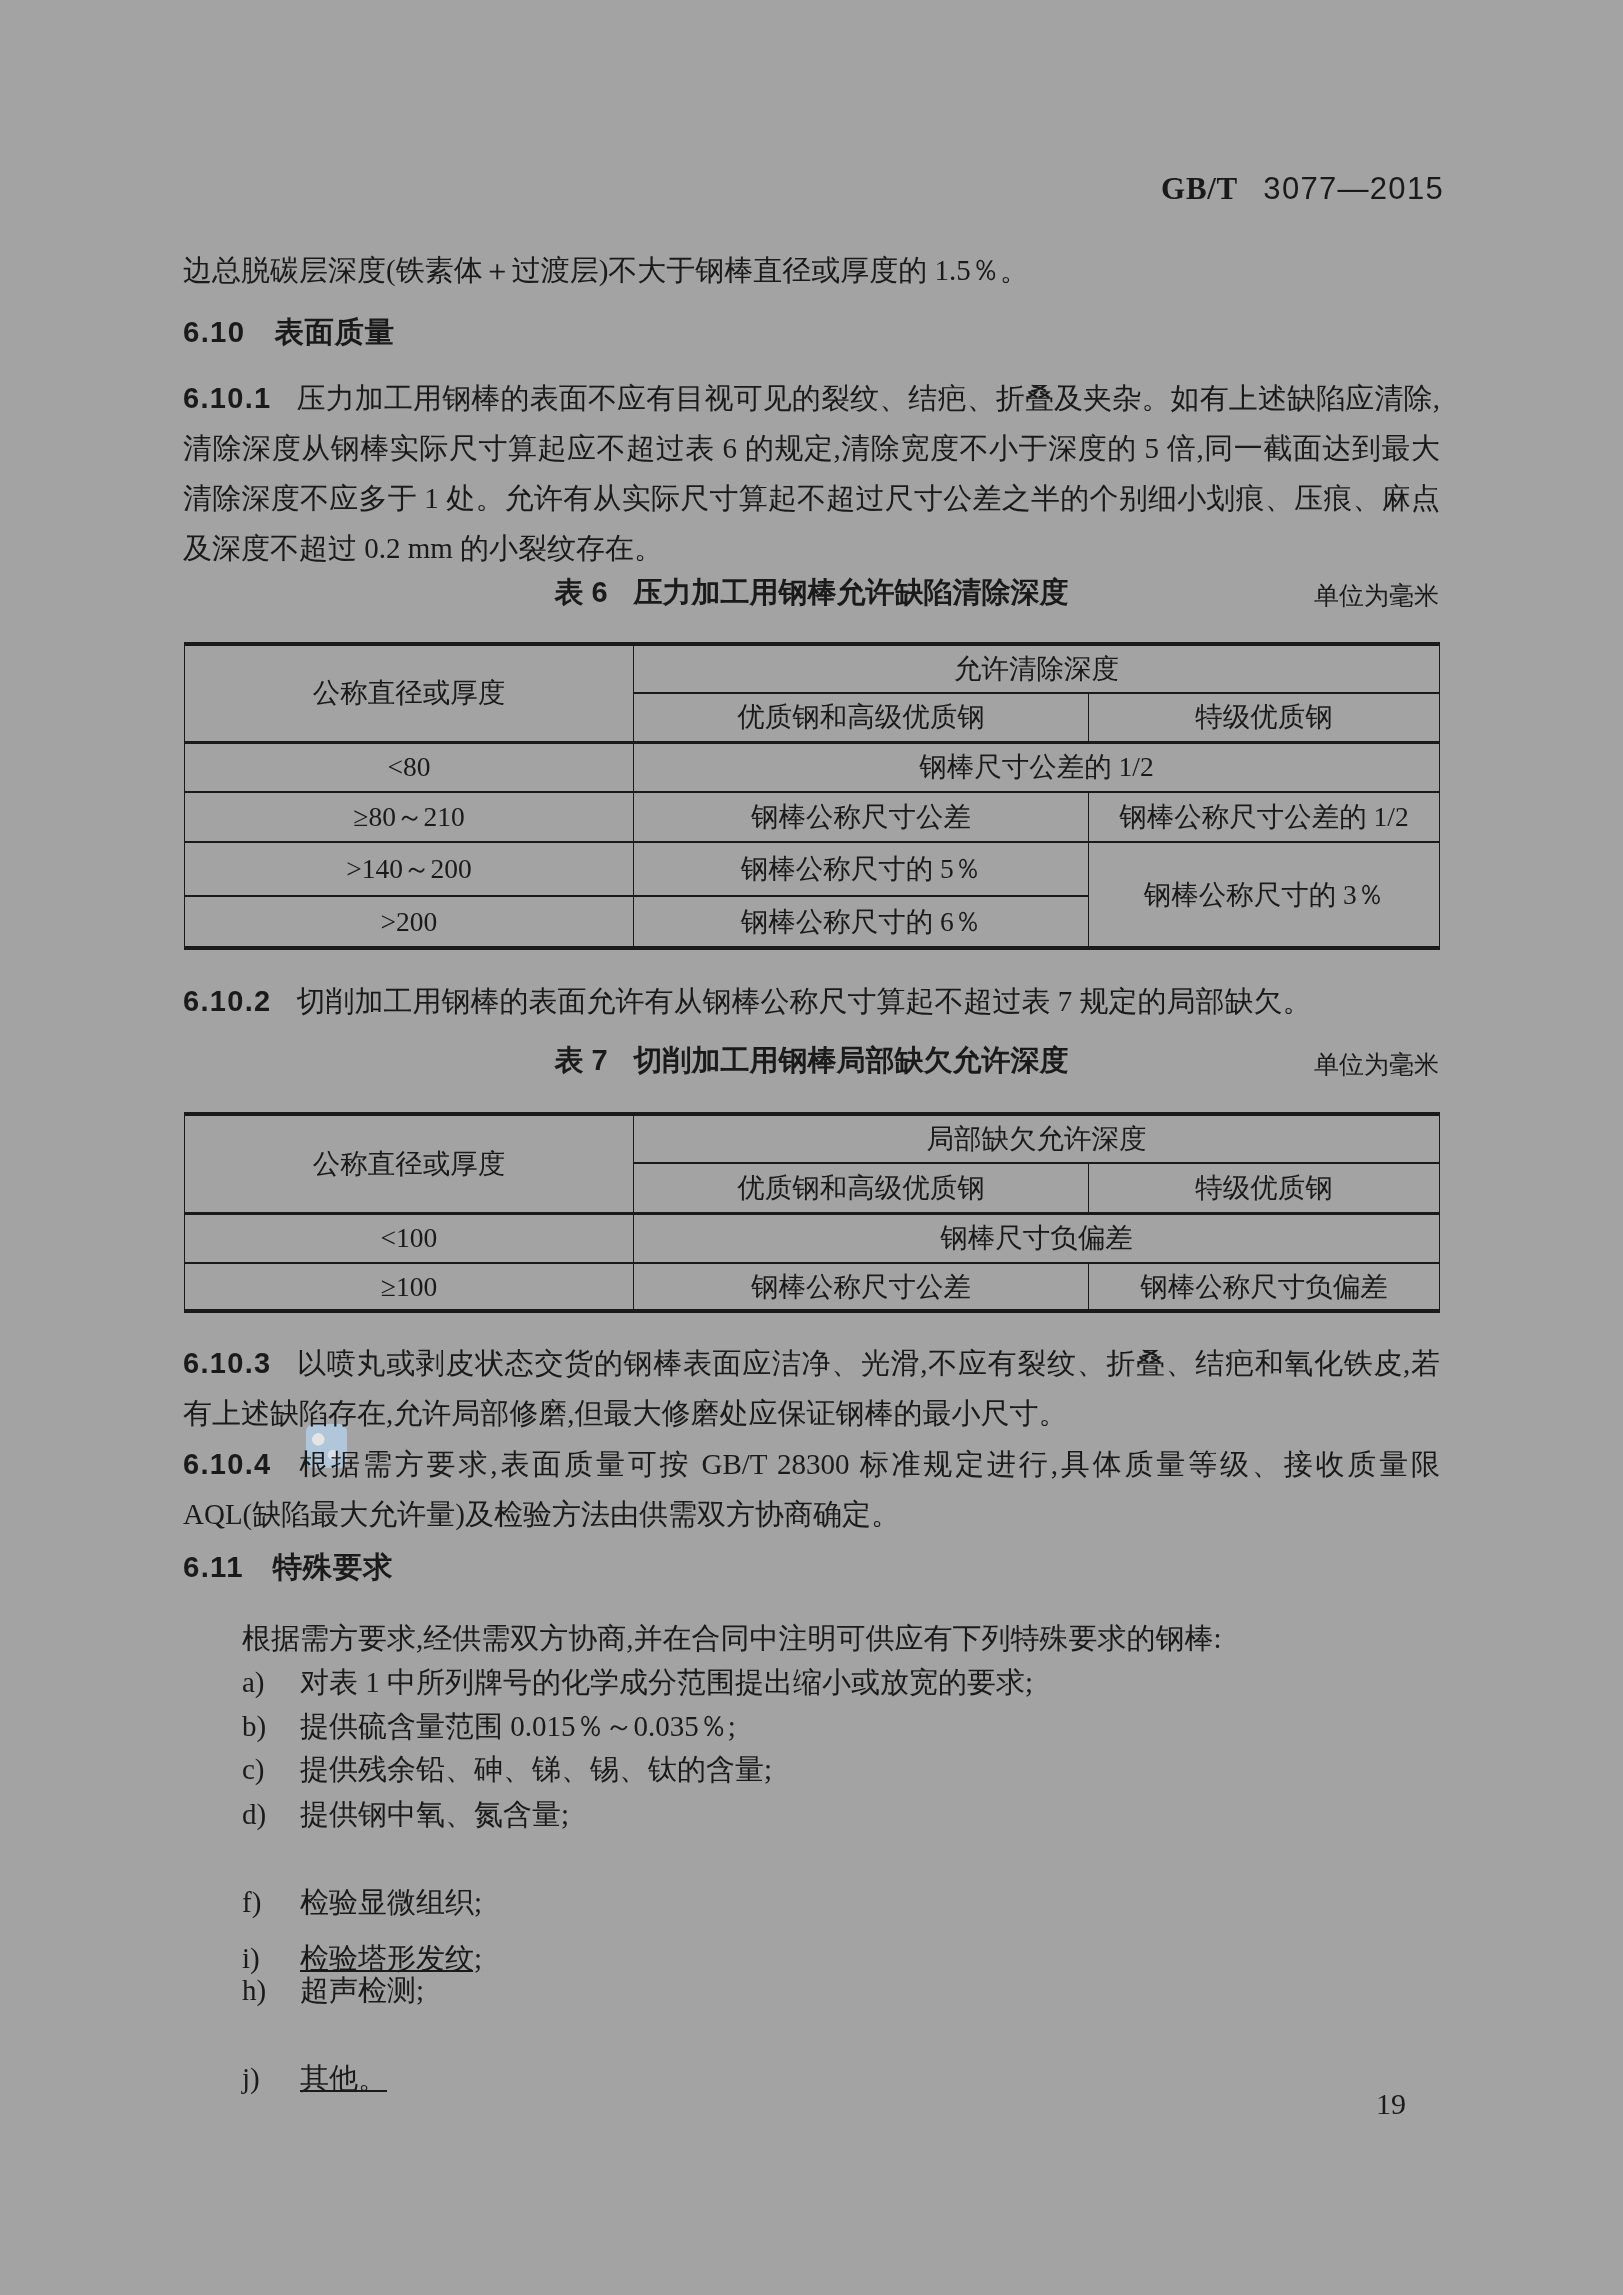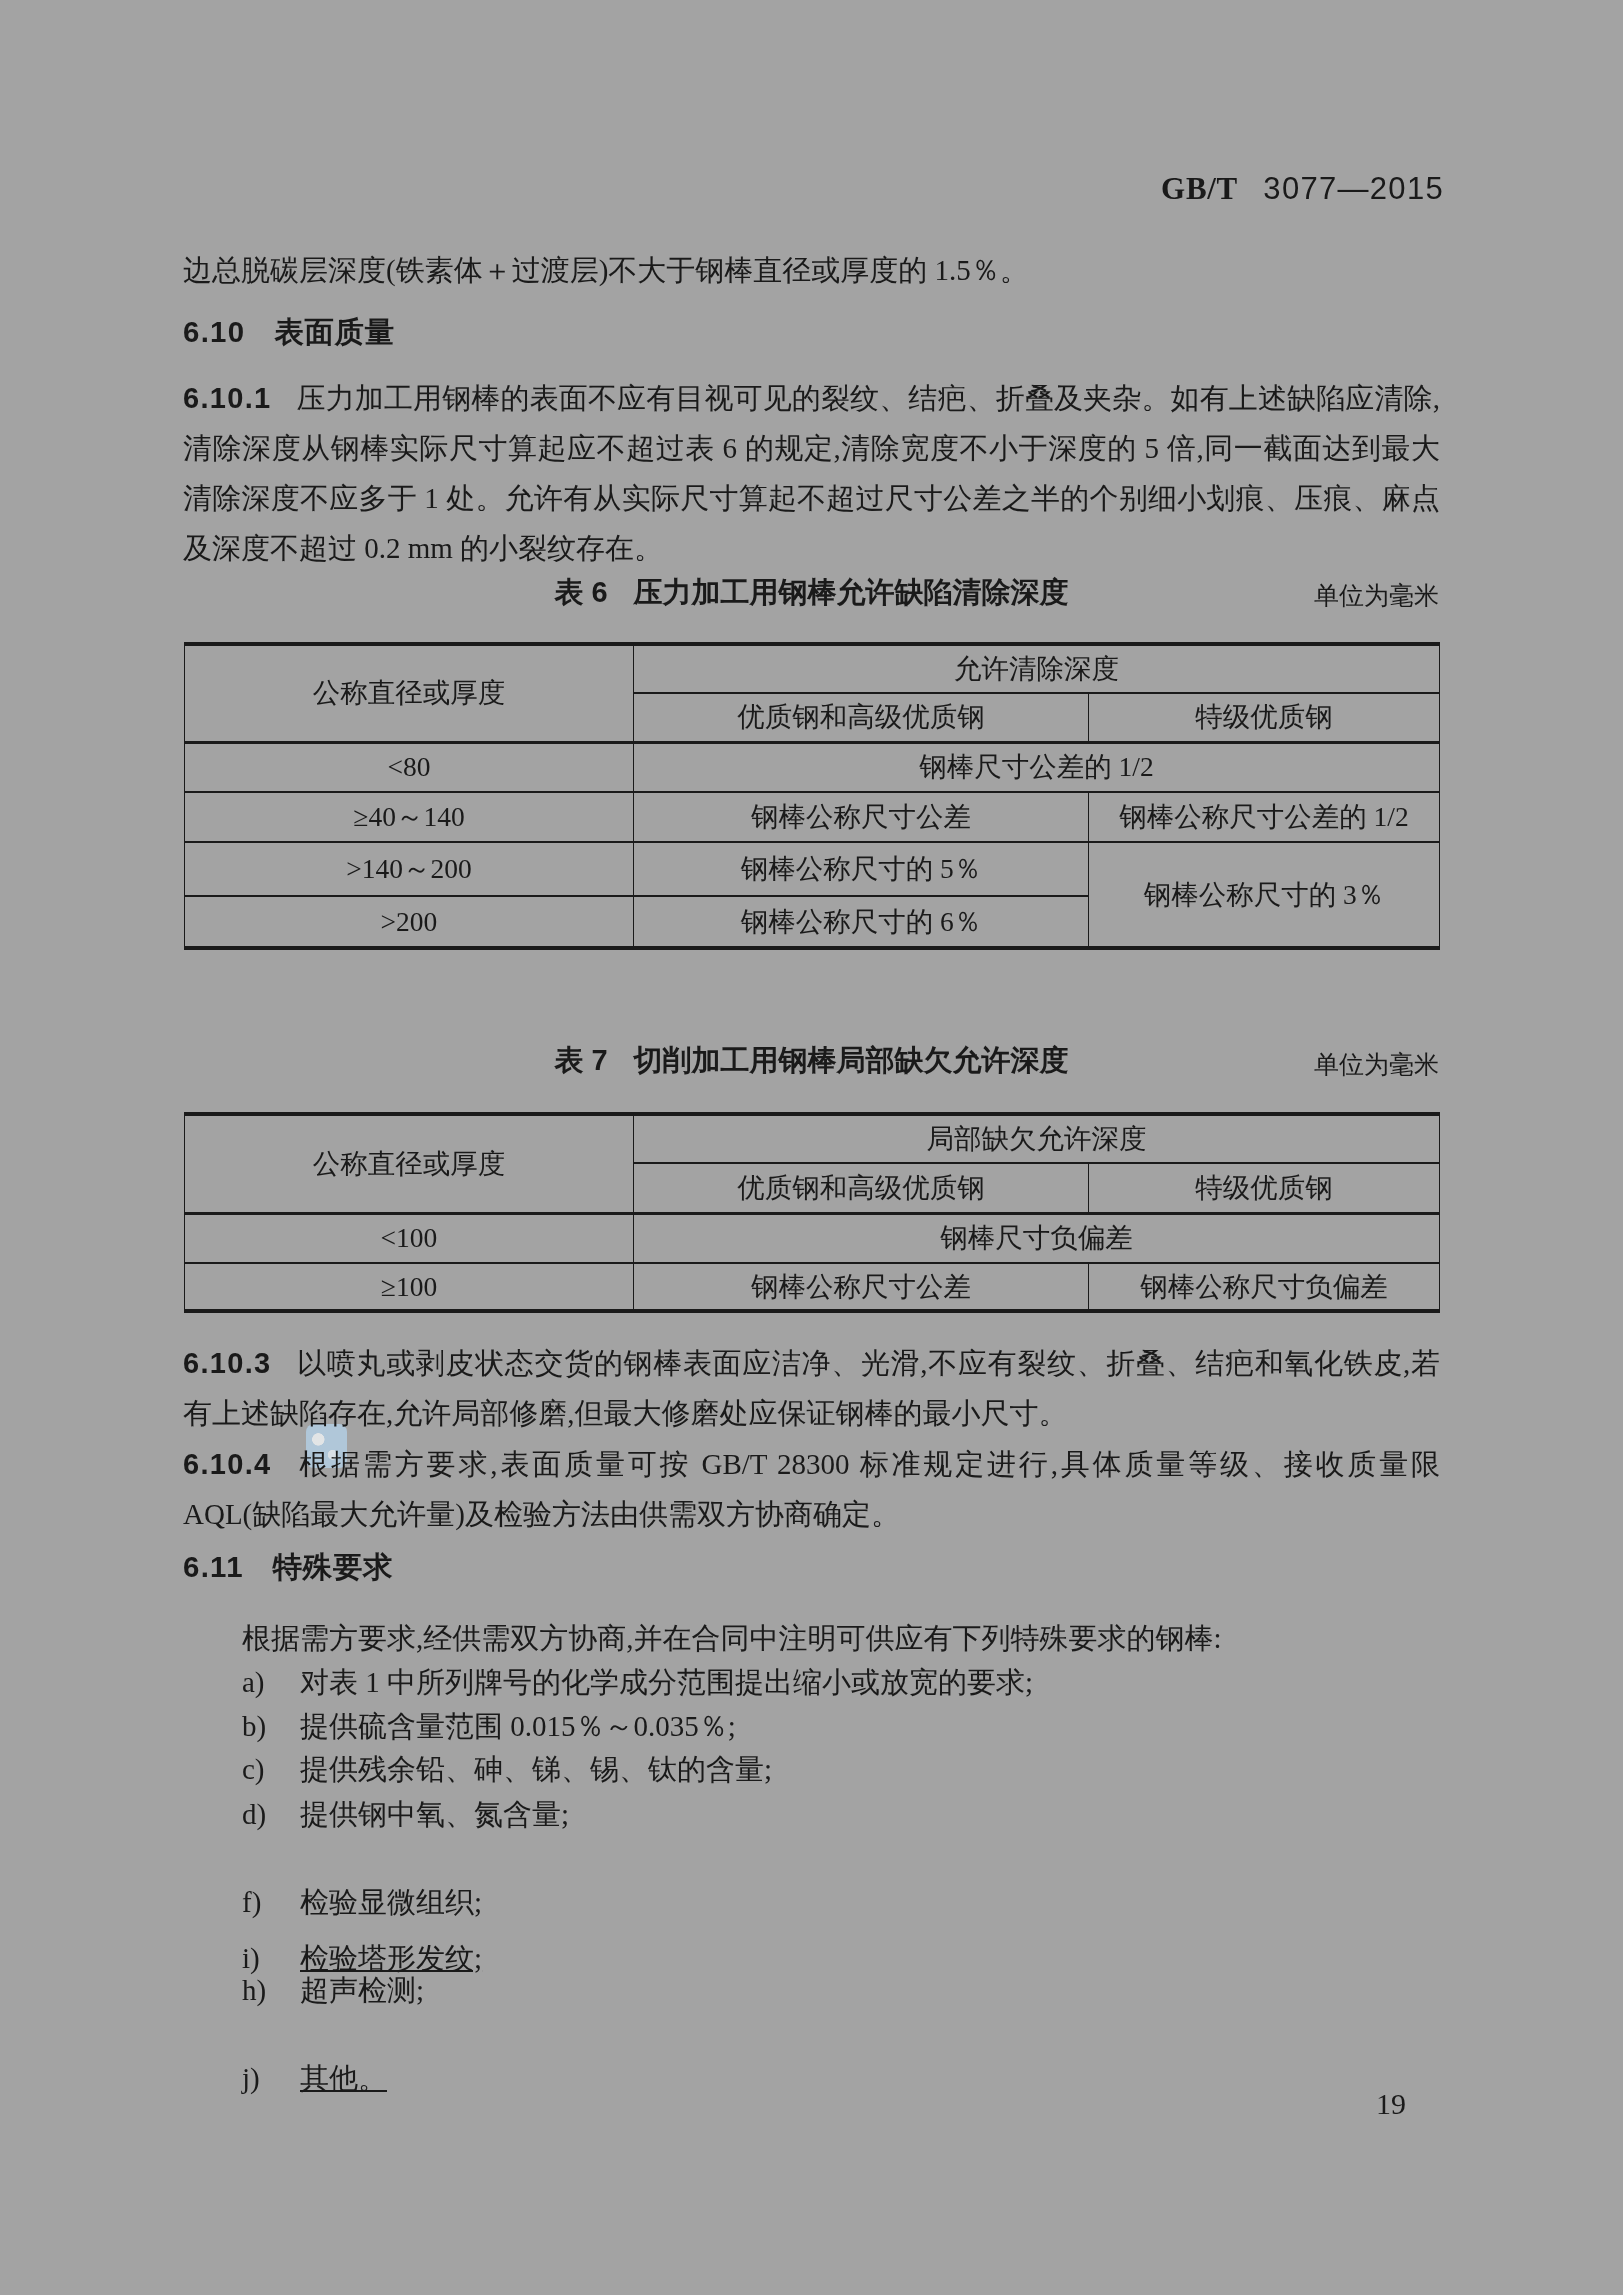--- a/index.html
+++ b/index.html
@@ -128,36 +128,39 @@
     </tr>
     <tr style="height:49px">
       <td class="bb-head">优质钢和高级优质钢</td>
       <td class="bb-head">特级优质钢</td>
     </tr>
     <tr style="height:50px">
       <td class="bb-mid">&lt;80</td>
       <td colspan="2" class="bb-mid">钢棒尺寸公差的 1/2</td>
     </tr>
     <tr style="height:50px">
-      <td class="bb-mid">≥40～140</td>
+      <td class="bb-mid">≥80～210</td>
       <td class="bb-mid">钢棒公称尺寸公差</td>
       <td class="bb-mid">钢棒公称尺寸公差的 1/2</td>
     </tr>
     <tr style="height:54px">
       <td class="bb-mid">&gt;140～200</td>
       <td class="bb-mid">钢棒公称尺寸的 5％</td>
       <td rowspan="2" class="bb-heavy">钢棒公称尺寸的 3％</td>
     </tr>
     <tr style="height:52px">
       <td class="bb-heavy">&gt;200</td>
       <td class="bb-heavy">钢棒公称尺寸的 6％</td>
     </tr>
   </tbody>
     </table>
 
+  <div class="abs para" style="top:976px;">
+    <span class="clause-num">6.10.2</span><span>切削加工用钢棒的表面允许有从钢棒公称尺寸算起不超过表 7 规定的局部缺欠。</span>
+  </div>
 
   <div class="abs tbl-caption" style="top:1044px;">
     <span class="cap-label">表 7</span><span>切削加工用钢棒局部缺欠允许深度</span>
   </div>
   <div class="abs unit-note" style="top:1050px;">单位为毫米</div>
 
   <table class="gbtable" style="top:1112px;">
     <colgroup>
         <col style="width:449px">
         <col style="width:455px">

